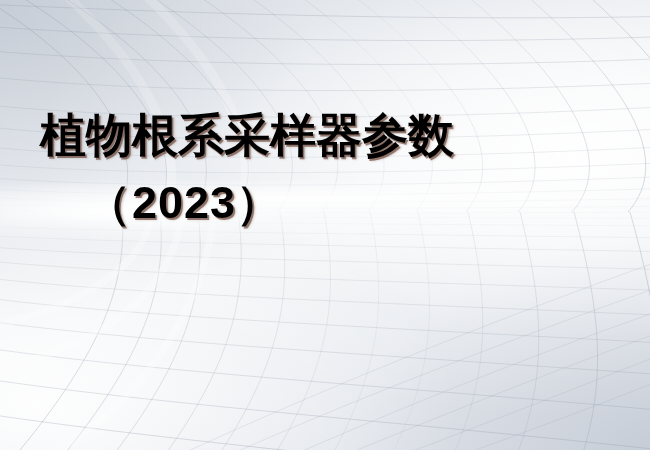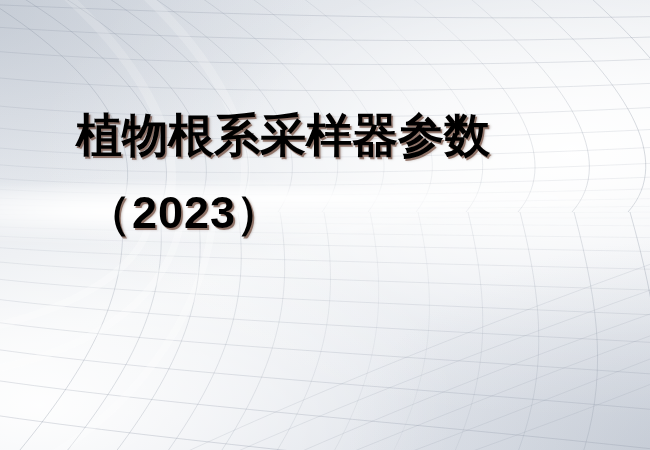--- a/index.html
+++ b/index.html
@@ -93,27 +93,27 @@
     font-weight: bold;
     line-height: 1.0;
     white-space: nowrap;
     letter-spacing: 0px;
     text-shadow:
       1.6px 1.6px 0.6px rgba(92, 48, 30, 0.55),
       2.4px 2.4px 2.2px rgba(70, 40, 28, 0.25);
   }
 
   #title-line-1 {
-    margin-left: 76px;
+    margin-left: 40px;
     font-size: 46px;
   }
 
   #title-line-2 {
     margin-left: 86px;
-    margin-top: 32px;
+    margin-top: 22px;
     font-size: 45px;
     letter-spacing: 1px;
   }
 </style>
 </head>
 <body>
 
 <div id="slide">
 
   <div class="bg-layer bg-base"></div>

